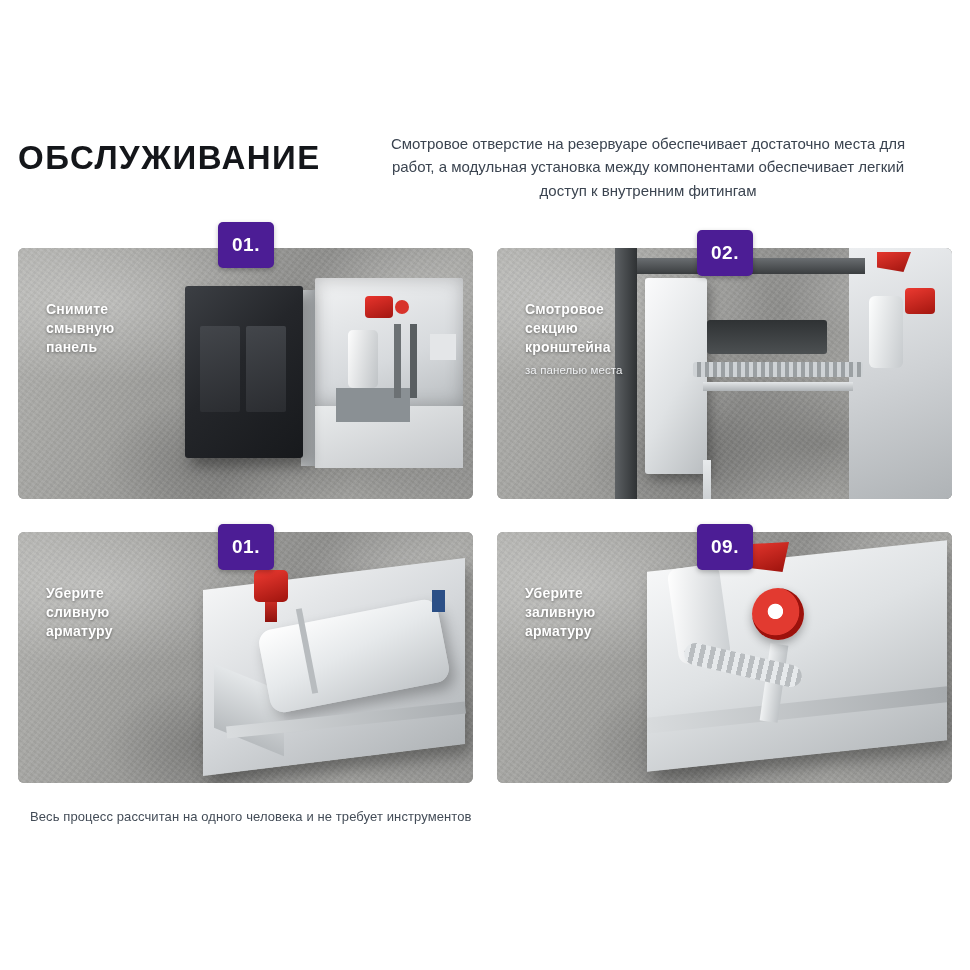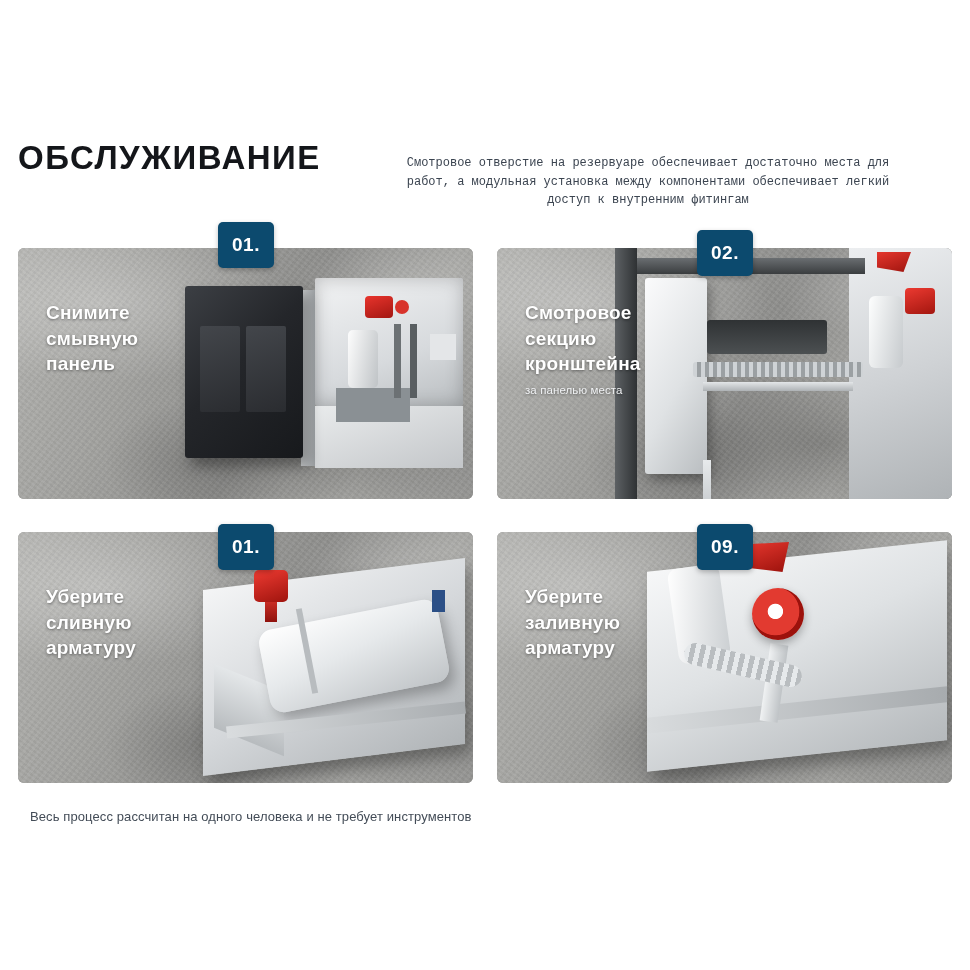--- a/index.html
+++ b/index.html
@@ -28,27 +28,26 @@
     font-size: 33px;
     font-weight: 700;
     letter-spacing: 1.5px;
     color: #14161a;
     line-height: 1.1;
     white-space: nowrap;
     margin-top: 22px;
     width: 370px;
   }
   .intro {
-    font-size: 12px;
+    font-size: 15px;
     line-height: 1.55;
     color: #3b4450;
     width: 520px;
-    margin-top: 36px;
+    margin-top: 14px;
     text-align: center;
-    font-family: Liberation Mono, monospace;
   }
 
   
   .grid {
     position: absolute;
     left: 18px; top: 248px;
     width: 934px;
     display: grid;
     grid-template-columns: 455px 455px;
     grid-template-rows: 251px 251px;
@@ -83,40 +82,40 @@
     opacity: .65;
   }
 
   .card-label {
     position: absolute;
     left: 28px; top: 52px;
     z-index: 6;
     text-shadow: 0 1px 3px rgba(0,0,0,.45);
   }
   .card-label .big {
-    font-size: 19px;
+    font-size: 14px;
     font-weight: 700;
     line-height: 1.35;
     letter-spacing: .2px;
     white-space: pre-line;
   }
   .card-label .sub {
     margin-top: 7px;
     font-size: 11.5px;
     font-weight: 400;
     color: #f0f2f4;
     letter-spacing: .1px;
   }
 
   
   .badge {
     position: absolute;
     z-index: 20;
     width: 56px; height: 46px;
-    background: #0c4a6e;
+    background: #4c1d95;
     border-radius: 5px;
     display: flex; align-items: center; justify-content: center;
     color: #fff;
     font-size: 19px;
     font-weight: 700;
     letter-spacing: .5px;
     box-shadow: 0 2px 5px rgba(0,0,0,.25);
   }
   .badge.b1 { left: 218px;  top: 222px; }
   .badge.b2 { left: 697px;  top: 230px; }

